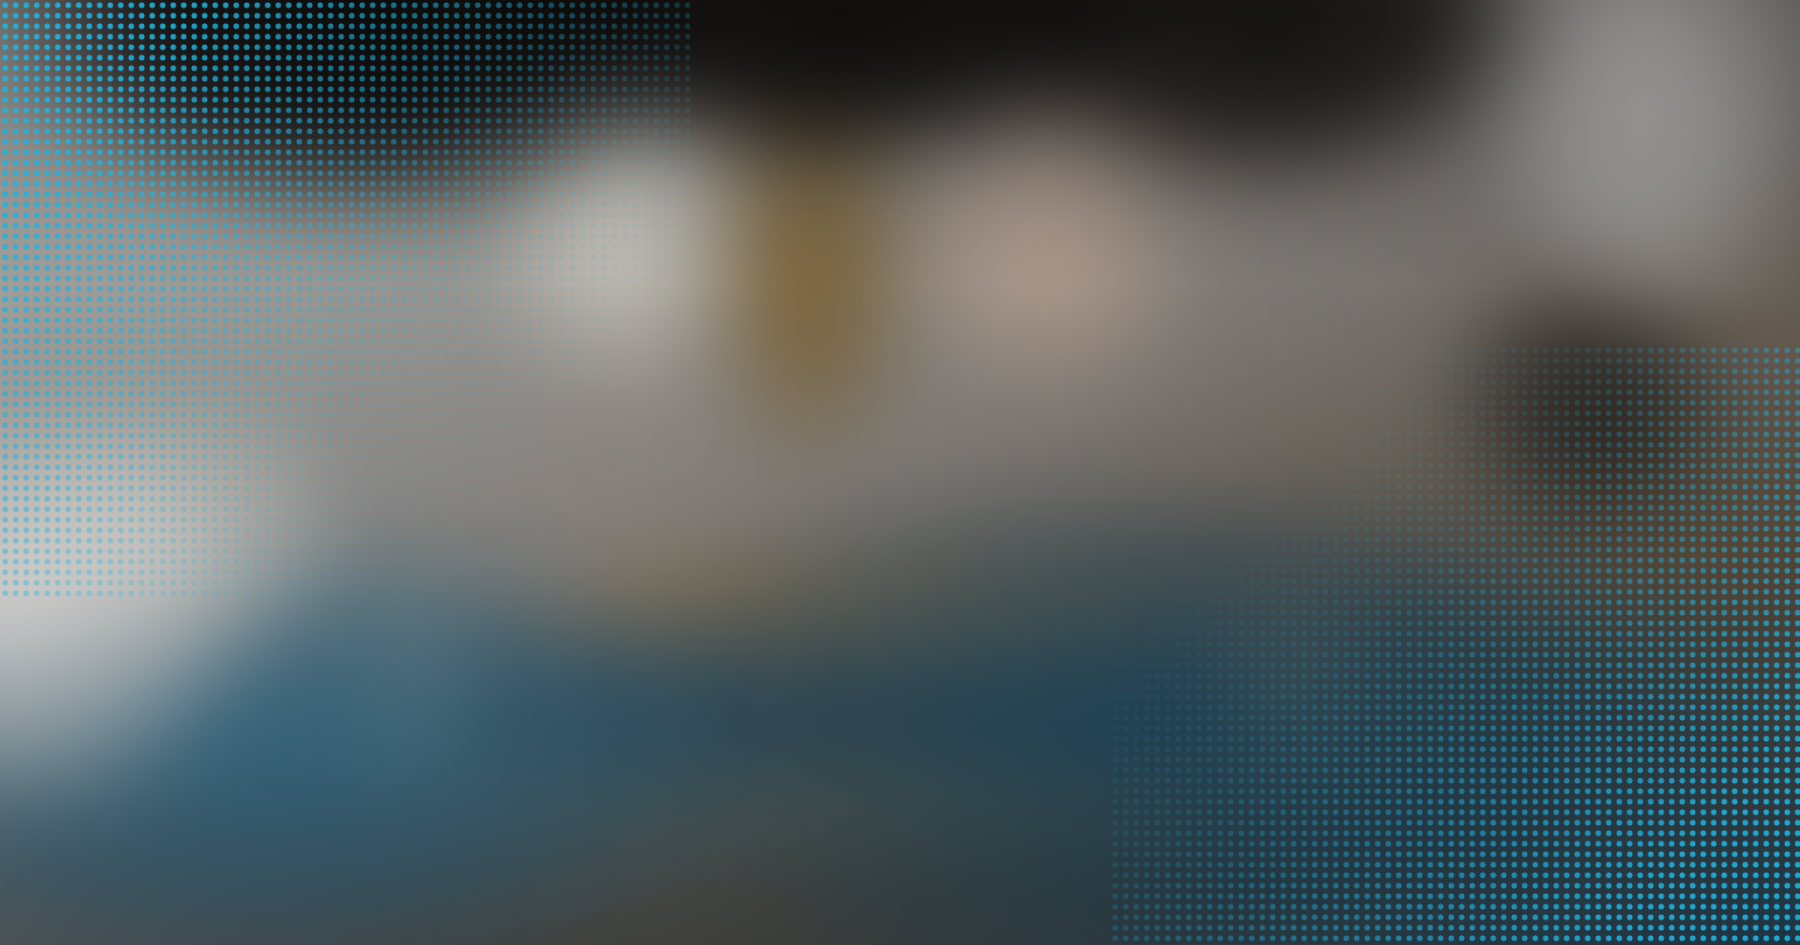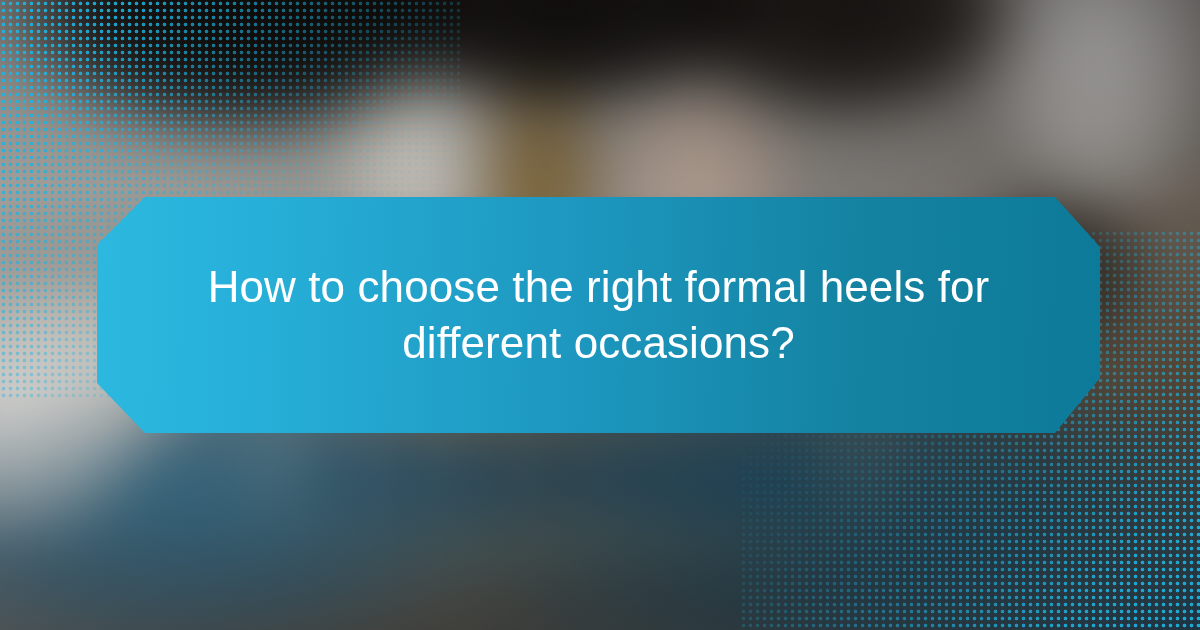--- a/index.html
+++ b/index.html
@@ -128,18 +128,14 @@
 <body>
 
 <div class="stage">
 
   <div class="photo-bg"></div>
   <div class="photo-tint"></div>
 
   <div class="dots dots--tl"></div>
   <div class="dots dots--br"></div>
 
-  <div class="banner">
-    <h1 class="banner-title">How to choose the right formal heels for
-different occasions?</h1>
-  </div>
 
 </div>
 
 </body></html>

